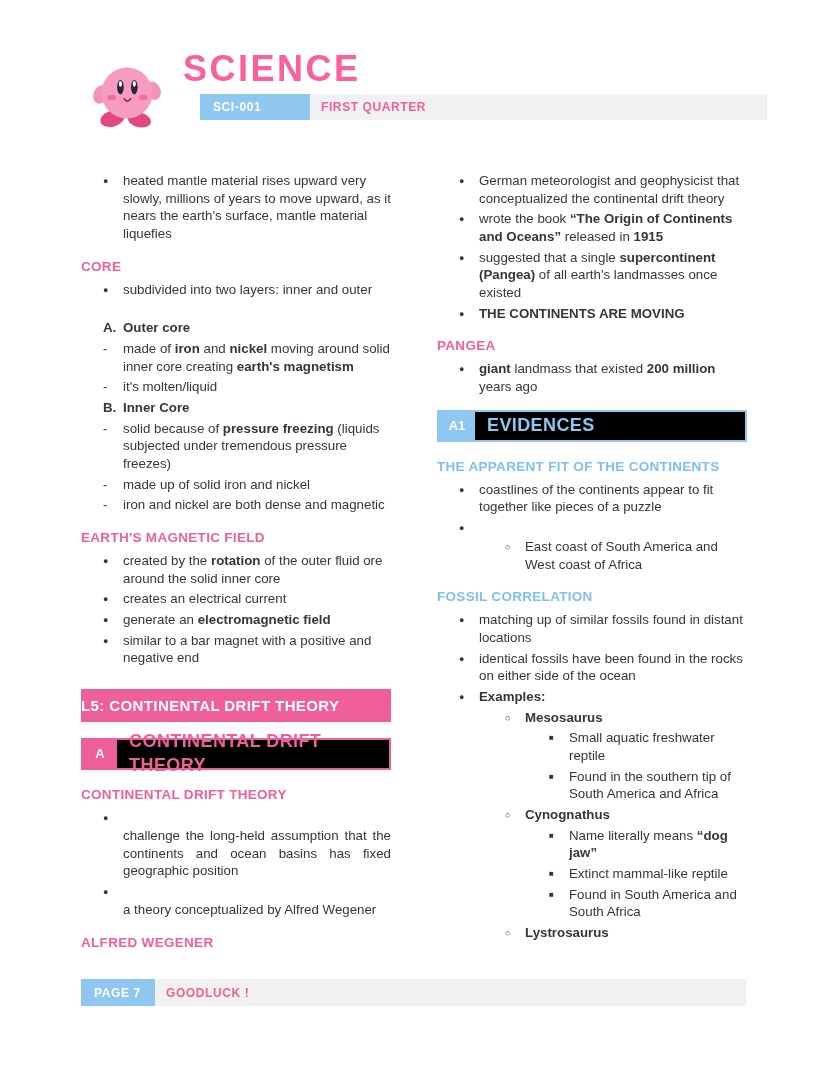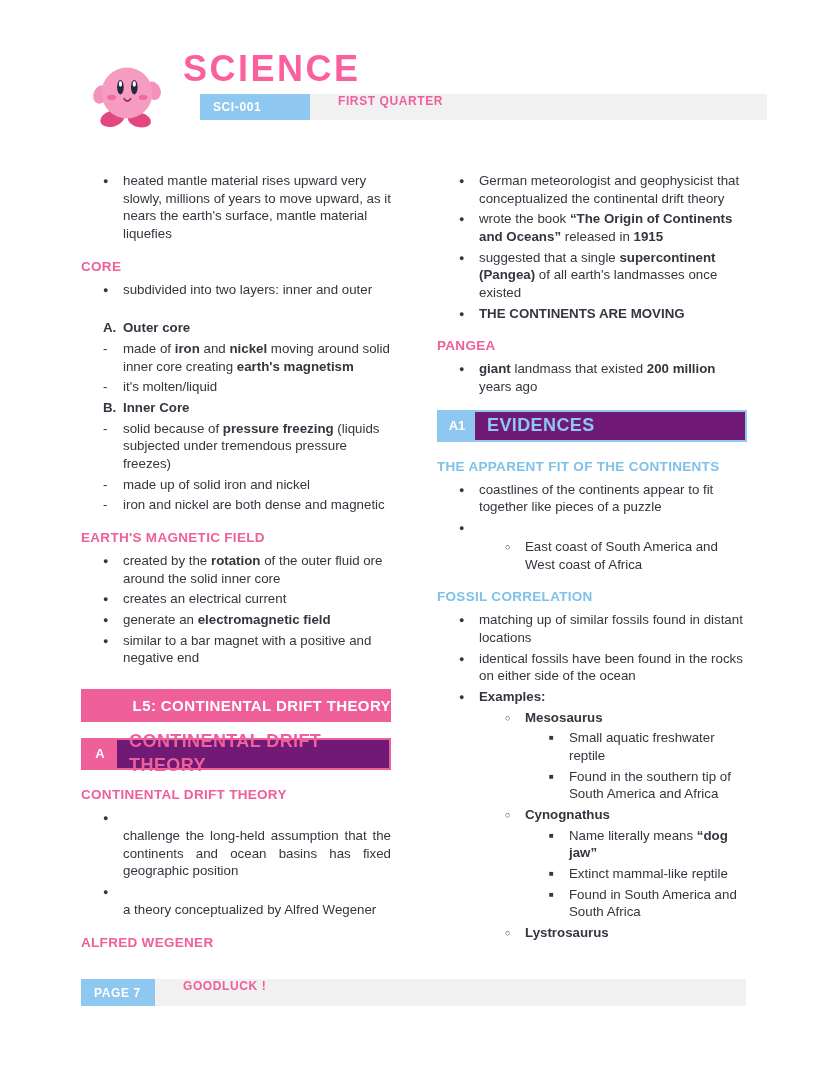--- a/index.html
+++ b/index.html
@@ -32,21 +32,21 @@
   .badge-bar{
     position:absolute;left:180px;top:94px;width:587px;height:26px;
     display:flex;align-items:stretch;
   }
   .blue-badge{
     background:var(--blue);color:#fff;font-weight:700;font-size:12px;
     display:flex;align-items:center;padding-left:13px;letter-spacing:.6px;
   }
   .badge-bar .blue-badge{width:110px;margin-left:20px;}
   .bar-rest{
-    flex:1;background:var(--bar-gray);display:flex;padding-left:28px;
+    flex:1;background:var(--bar-gray);display:flex;align-items:center;padding-left:11px;
   }
   .bar-label{color:var(--pink);font-weight:700;font-size:12px;letter-spacing:.6px;}
   
   .content{
     position:absolute;left:81px;top:172px;width:666px;
     display:flex;gap:46px;
     font-size:13.3px;line-height:1.33;
   }
   .col{width:310px;}
   .sec-heading{
@@ -64,27 +64,27 @@
   .lv2{padding-left:112px;}
   .m-disc,.m-circle{font-size:9px;padding-top:4px;}
   .m-square{font-size:8px;padding-top:4px;}
   .m-dash{font-size:13.3px;}
   .m-alpha{font-weight:700;}
   .just .txt{text-align:justify;margin-top:18px;}
   b{font-weight:700;}
   
   .banner{
     margin:22px 0 16px;height:33px;line-height:33px;
-    background:var(--pink);color:#fff;text-align:right;
+    background:var(--pink);color:#fff;text-align:left;
     font-weight:700;font-size:15px;letter-spacing:.4px;
   }
   
   .labelbox{
     margin:14px 0 16px;height:32px;display:flex;align-items:stretch;
-    border:2px solid;background:#701a75;
+    border:2px solid;background:#000000;
   }
   .labelbox .lb-badge{
     width:36px;display:flex;align-items:center;justify-content:center;
     color:#fff;font-weight:700;font-size:13px;
   }
   .labelbox .lb-label{
     display:flex;align-items:center;padding-left:12px;
     font-weight:700;font-size:18px;letter-spacing:.4px;
   }
   .box-pink{border-color:var(--pink);}

